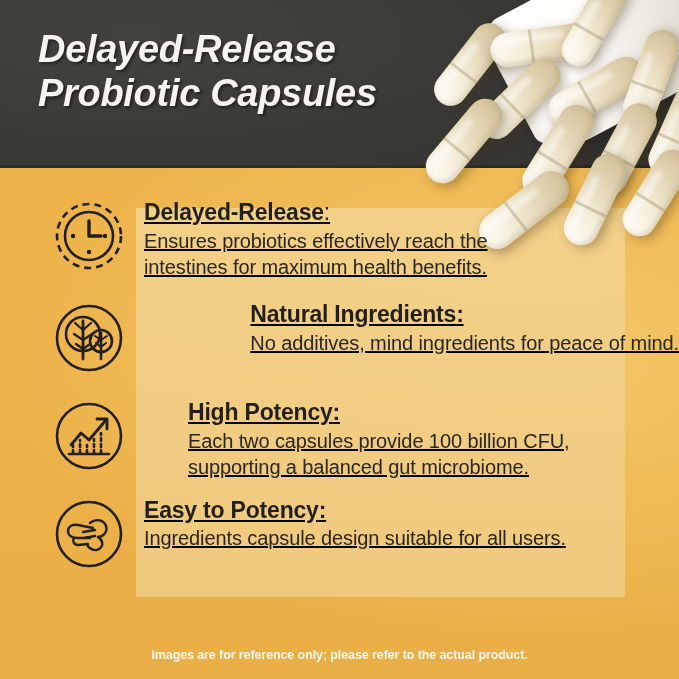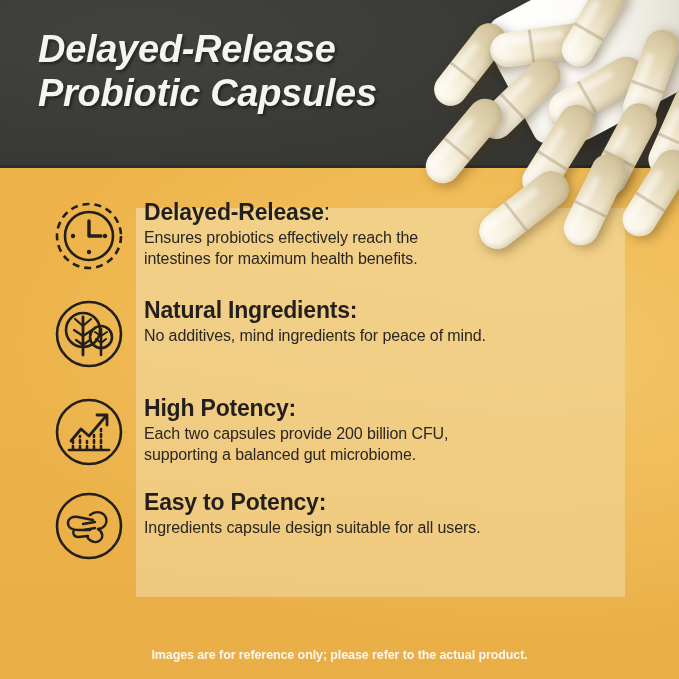--- a/index.html
+++ b/index.html
@@ -45,35 +45,35 @@
     opacity:.92;
   }
 
   
   .features{position:absolute;left:0;top:196px;width:679px;z-index:5;}
   .feature{position:relative;display:flex;align-items:flex-start;margin-bottom:12px;}
   .feature .icon-wrap{
     width:78px;min-width:78px;height:80px;margin-left:50px;
     display:flex;align-items:center;justify-content:center;
   }
-  .feature .copy{padding-left:16px;padding-top:4px;}
+  .feature .copy{padding-left:16px;padding-top:4px;text-decoration:underline;}
   .feat-title{
     color:#231f1c;font-size:23px;font-weight:700;line-height:1.12;
     letter-spacing:-.2px;margin:0 0 2px 0;
   }
   .feat-title .colon{font-weight:400;}
   .feat-body{
-    color:#2a2622;font-size:16px;font-weight:400;line-height:1.30;
+    color:#2a2622;font-size:20px;font-weight:400;line-height:1.30;
     margin:0;white-space:pre-line;letter-spacing:-.1px;
   }
 
   
   #feature-0{margin-bottom:18px;}
-  #feature-1{margin-bottom:18px;}
-  #feature-2{margin-bottom:14px;}
+  #feature-1{margin-bottom:18px;justify-content:space-between;}
+  #feature-2{margin-bottom:14px;gap:44px;}
 
   
   .disclaimer{
     position:absolute;left:0;top:648px;width:679px;text-align:center;
     color:#fbf7ef;font-size:12.5px;font-weight:700;letter-spacing:-.1px;
     z-index:5;
   }
 
   
   .caps-layer{position:absolute;left:330px;top:-14px;width:360px;height:360px;z-index:4;}
@@ -177,21 +177,21 @@
         <svg width="70" height="70" viewBox="0 0 70 70" fill="none" stroke="#231f1c" stroke-width="2.6">
           <circle cx="35" cy="35" r="32"></circle>
           <path d="M17 44 L27 32 L35 39 L52 19" stroke-width="2.8" stroke-linecap="round" stroke-linejoin="round"></path>
           <path d="M43 18 H53 V28" stroke-width="2.8" stroke-linecap="round" stroke-linejoin="round"></path>
           <path d="M19 52 V44 M26 52 V39 M33 52 V44 M40 52 V38 M47 52 V32" stroke-width="2.6" stroke-linecap="round" stroke-dasharray="3 3"></path>
           <path d="M15 53 H55" stroke-width="2.6" stroke-linecap="round"></path>
         </svg>
       </div>
       <div class="copy">
         <div class="feat-title"><span>High Potency</span><span>:</span></div>
-        <div class="feat-body">Each two capsules provide 200 billion CFU,
+        <div class="feat-body">Each two capsules provide 100 billion CFU,
 supporting a balanced gut microbiome.</div>
       </div>
     </div>
 
     <div class="feature" id="feature-3">
       <div class="icon-wrap">
         <svg width="70" height="70" viewBox="0 0 70 70" fill="none" stroke="#231f1c" stroke-width="2.4" stroke-linecap="round" stroke-linejoin="round">
           <circle cx="35" cy="35" r="32" stroke-width="2.6"></circle>
           <path d="M14 32 C14 27 19 25 24 26 L39 29"></path>
           <path d="M14 32 C14 37 19 39 24 39 L36 39"></path>

